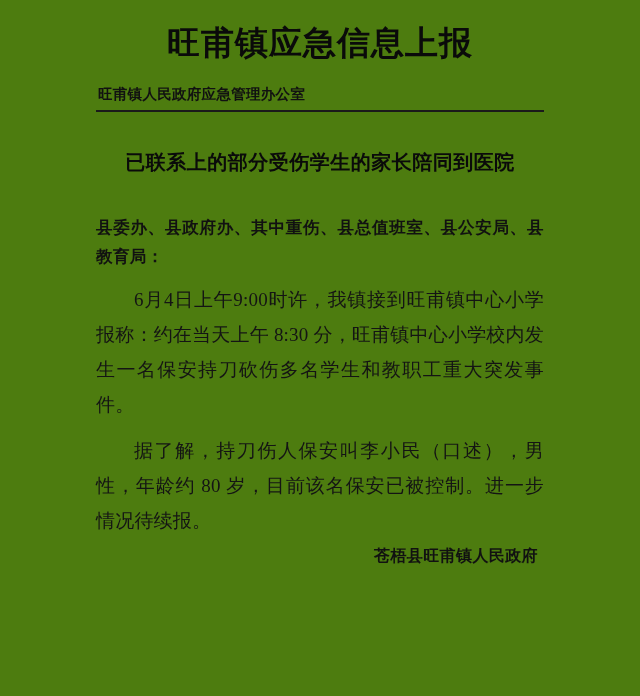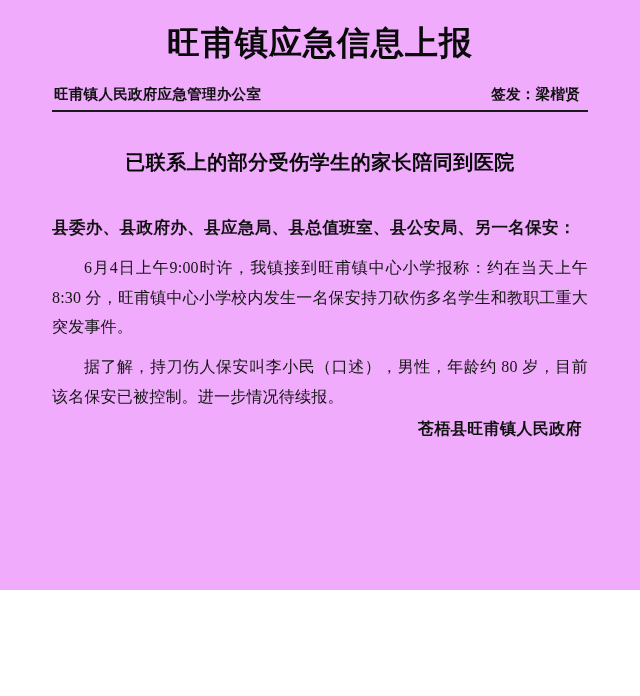--- a/index.html
+++ b/index.html
@@ -10,24 +10,24 @@
   body {
     width: 640px;
     height: 696px;
     font-family: "Liberation Serif", "DejaVu Serif", serif;
     color: #111111;
     overflow: hidden;
   }
   .page {
     position: relative;
     width: 640px;
-    height: 590px;
+    height: 696px;
     box-sizing: border-box;
-    padding: 0 52px;
-    background: #f0abfc;
+    padding: 0 96px;
+    background: #4d7c0f;
   }
   .doc-title {
     text-align: center;
     font-family: "DejaVu Serif", "Liberation Serif", serif;
     font-weight: bold;
     font-size: 33px;
     letter-spacing: 1px;
     color: #0a0a0a;
     padding-top: 22px;
     line-height: 1.25;
@@ -64,21 +64,21 @@
   .recipients {
     font-size: 16.5px;
     font-weight: bold;
     line-height: 1.75;
     margin-top: 36px;
     letter-spacing: 0.4px;
     text-align: justify;
     text-justify: inter-ideograph;
   }
   .body-p {
-    font-size: 16px;
+    font-size: 19px;
     line-height: 1.85;
     margin-top: 10px;
     text-indent: 2em;
     text-align: justify;
     text-justify: inter-ideograph;
     letter-spacing: 0.2px;
     color: #141414;
   }
   .signature {
     margin-top: 8px;
@@ -91,27 +91,26 @@
 </style>
 </head>
 <body>
 
 <div class="page">
 
   <div class="doc-title">旺甫镇应急信息上报</div>
 
   <div class="meta-row">
     <span class="meta-left">旺甫镇人民政府应急管理办公室</span>
-    <span class="meta-right">签发：梁楷贤</span>
   </div>
 
   <div class="rule"></div>
 
   <div class="report-title">已联系上的部分受伤学生的家长陪同到医院</div>
 
-  <div class="recipients">县委办、县政府办、县应急局、县总值班室、县公安局、另一名保安：</div>
+  <div class="recipients">县委办、县政府办、其中重伤、县总值班室、县公安局、县教育局：</div>
 
   <div class="body-p">6月4日上午9:00时许，我镇接到旺甫镇中心小学报称：约在当天上午 8:30 分，旺甫镇中心小学校内发生一名保安持刀砍伤多名学生和教职工重大突发事件。</div>
   <div class="body-p">据了解，持刀伤人保安叫李小民（口述），男性，年龄约 80 岁，目前该名保安已被控制。进一步情况待续报。</div>
 
   <div class="signature">苍梧县旺甫镇人民政府</div>
 
 </div>
 
 </body></html>

